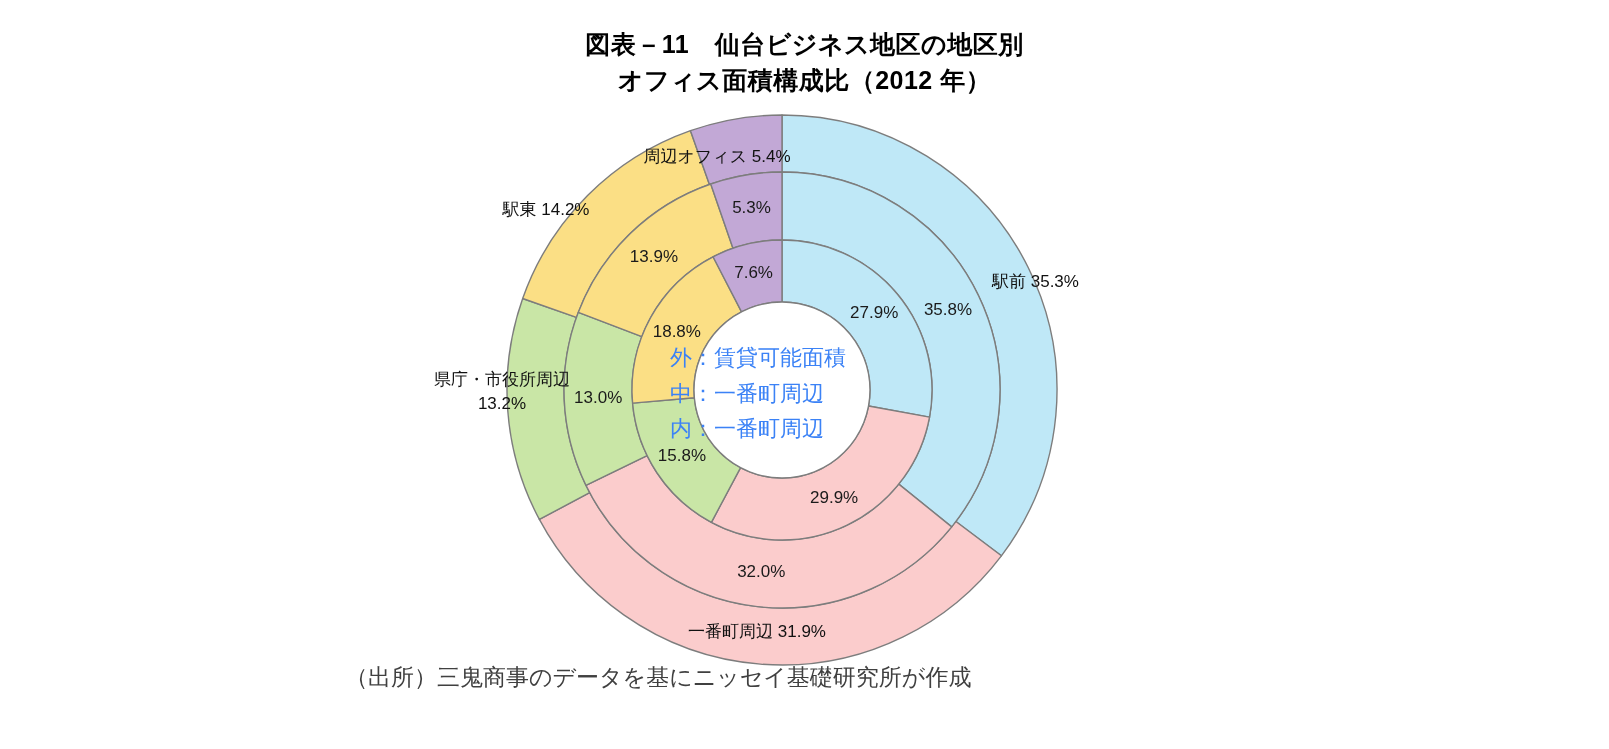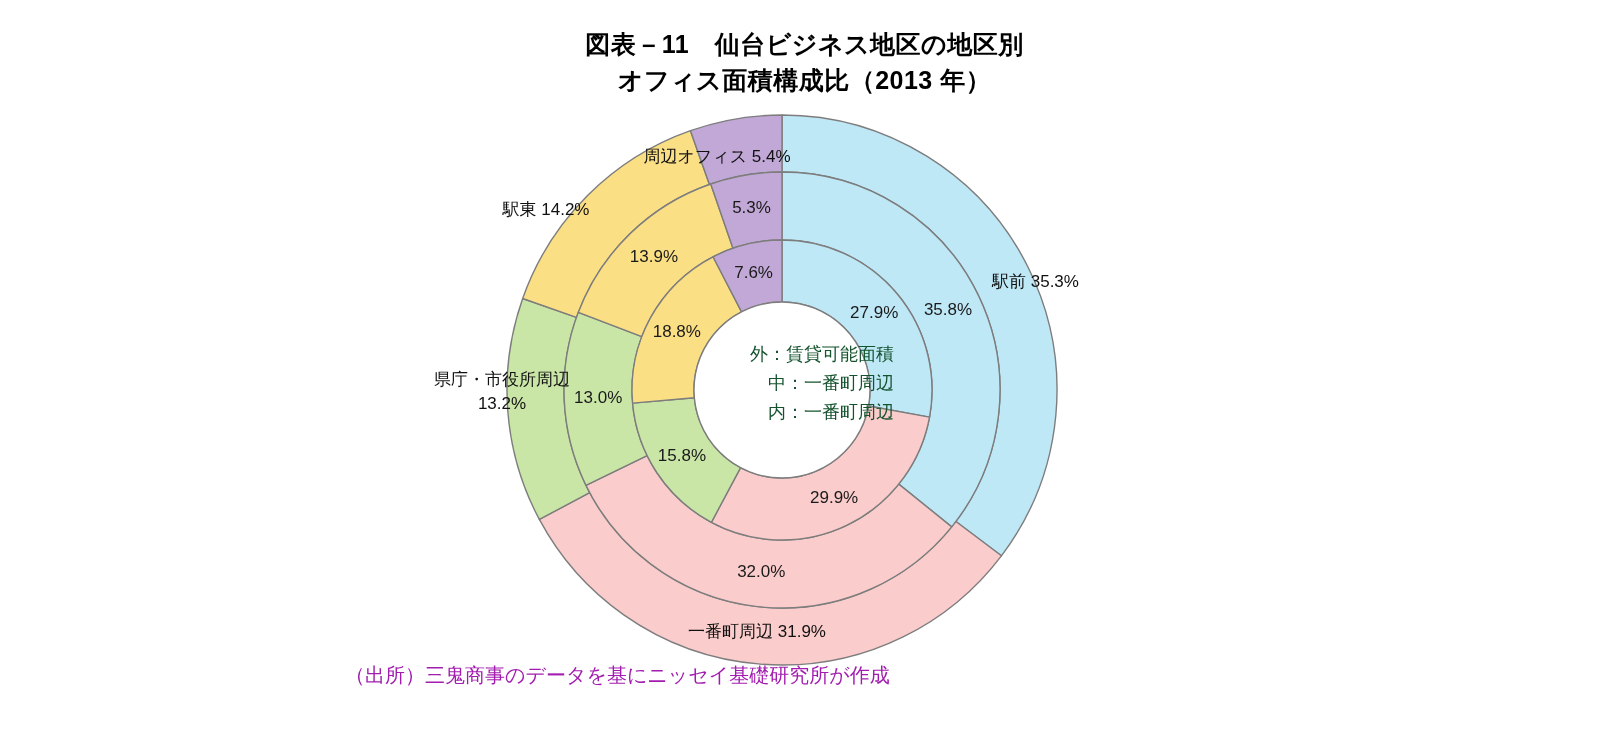--- a/index.html
+++ b/index.html
@@ -62,46 +62,46 @@
     font-family: "Liberation Sans", "DejaVu Sans", sans-serif;
     font-size: 17px;
     fill: #111111;
     dominant-baseline: middle;
   }
   .center-legend {
     position: absolute;
     left: 670px;
     top: 340px;
     width: 224px;
-    text-align: right;
-    font-size: 18px;
+    text-align: left;
+    font-size: 22px;
     line-height: 1.62;
-    color: #14532d;
+    color: #3b82f6;
   }
   .center-legend .legend-line {
     display: block;
     white-space: nowrap;
   }
   .source-note {
     position: absolute;
     left: 345px;
     top: 662px;
-    font-size: 20px;
-    color: #a21caf;
+    font-size: 23px;
+    color: #404040;
     white-space: nowrap;
   }
 </style>
 </head>
 <body>
 
 <div id="figure-root">
 
   <div class="chart-title">
     <span class="title-line">図表－11　仙台ビジネス地区の地区別</span>
-    <span class="title-line">オフィス面積構成比（2013 年）</span>
+    <span class="title-line">オフィス面積構成比（2012 年）</span>
   </div>
 
   <svg id="donut-svg" width="1609" height="749" viewBox="0 0 1609 749">
     <g id="ring-outer">
         <path d="M 782 115 A 275 275 0 0 1 1001.393470873107 555.8056239644818 L 955.9191878194085 521.4386400882074 A 218 218 0 0 0 782 172 Z" fill="#bfe8f7" class="seg-path"></path>
         <path d="M 1001.393470873107 555.8056239644818 A 275 275 0 0 1 539.3699127303879 519.4435813454666 L 589.6605126371802 492.61345721204253 A 218 218 0 0 0 955.9191878194085 521.4386400882074 Z" fill="#fbcccc" class="seg-path"></path>
         <path d="M 539.3699127303879 519.4435813454666 A 275 275 0 0 1 522.6776026294622 298.4746252561788 L 576.4280631753555 317.445339293989 A 218 218 0 0 0 589.6605126371802 492.61345721204253 Z" fill="#c9e6a6" class="seg-path"></path>
         <path d="M 522.6776026294622 298.4746252561788 A 275 275 0 0 1 690.4746252561786 130.67760262946234 L 709.4453392939888 184.4280631753556 A 218 218 0 0 0 576.4280631753555 317.445339293989 Z" fill="#fbdf85" class="seg-path"></path>
         <path d="M 690.4746252561786 130.67760262946234 A 275 275 0 0 1 782 115 L 782 172 A 218 218 0 0 0 709.4453392939888 184.4280631753556 Z" fill="#c2a8d6" class="seg-path"></path>
       </g>

